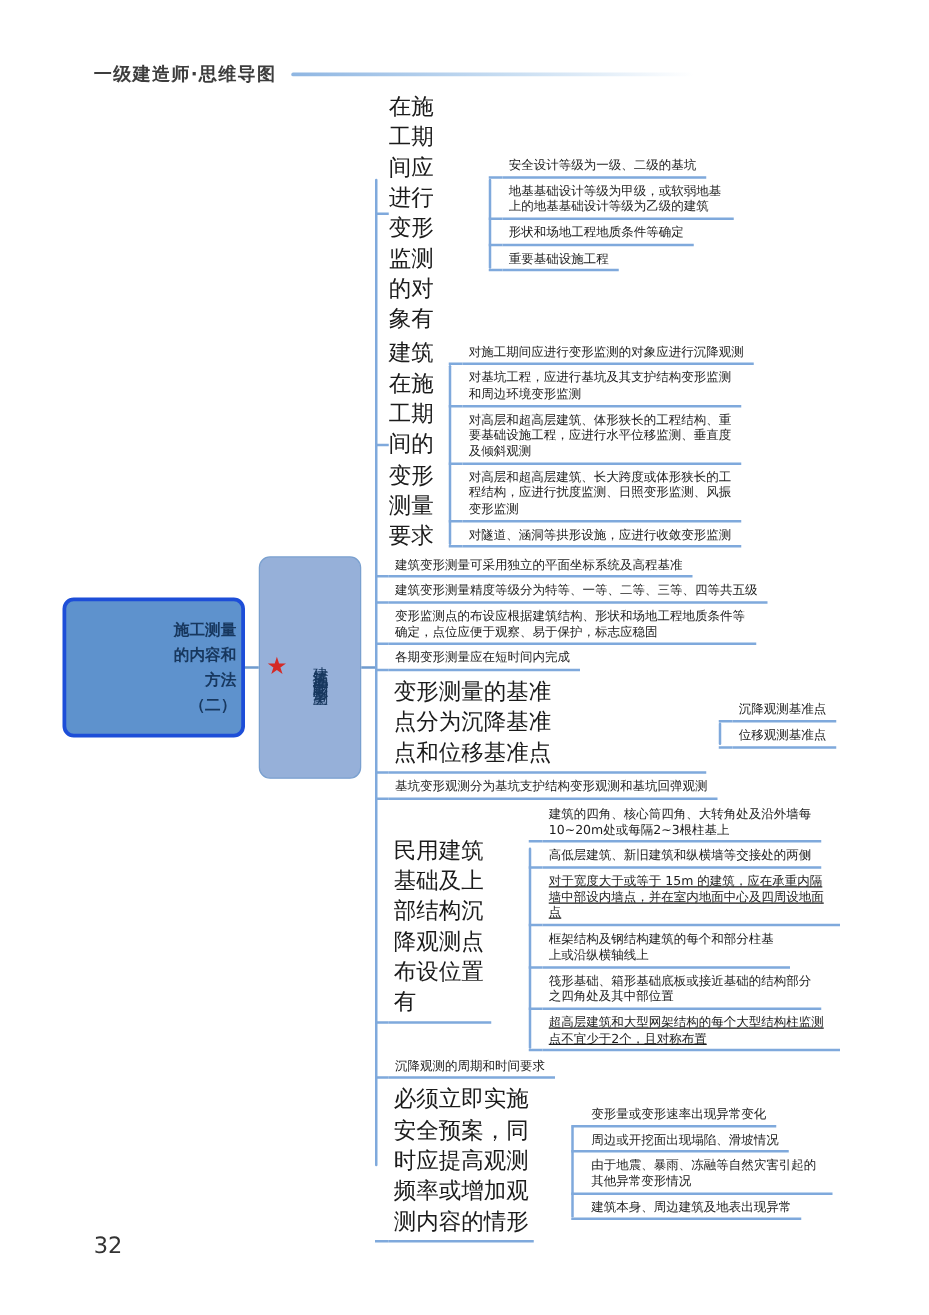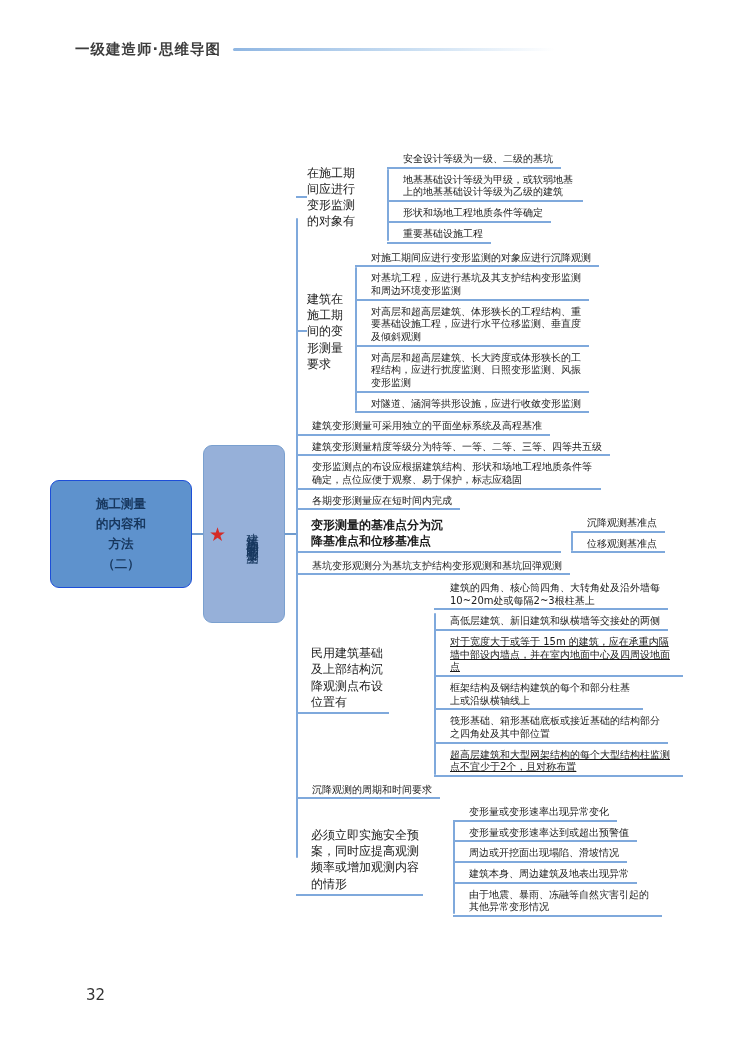--- a/index.html
+++ b/index.html
@@ -1,34 +1,34 @@
 <!DOCTYPE html>
 <html><head>
 <meta charset="utf-8">
 <style>
   html,body{margin:0;padding:0;background:#fff;}
   .page{position:relative;width:743px;height:1052px;background:#fff;overflow:hidden;
         font-family:"DejaVu Sans",sans-serif;}
 
   
-  .header{position:absolute;left:75px;top:40px;display:flex;align-items:center;justify-content:center;}
+  .header{position:absolute;left:75px;top:50px;display:flex;align-items:center;justify-content:center;}
   .header-text{font-size:14.5px;font-weight:bold;color:#3d3d3d;letter-spacing:1px;white-space:nowrap;}
   .header-rule{width:322px;height:3px;margin-left:12px;border-radius:2px;
         background:linear-gradient(to right,#8fb6e2,#c9def2 55%,rgba(255,255,255,0));}
 
   
-  .pagenum{position:absolute;left:86px;top:986px;font-size:15px;color:#333;}
+  .pagenum{position:absolute;left:75px;top:986px;font-size:18px;color:#333;}
 
   
   .mindmap{position:absolute;left:50px;top:76px;height:916px;display:flex;align-items:center;}
   .conn{width:11px;height:2px;background:#6f9bce;flex-shrink:0;}
 
   .node{flex-shrink:0;border-radius:9px;color:#17375e;}
-  .root{width:132px;padding:13px 4px;background:#5e92cd;border:1px solid #1d4ed8;
-        text-align:center;font-size:12.5px;font-weight:bold;line-height:1.6;}
+  .root{width:132px;padding:13px 4px;background:#5e92cd;border:3px solid #1d4ed8;
+        text-align:right;font-size:12.5px;font-weight:bold;line-height:1.6;}
   .l1{position:relative;width:56px;min-height:156px;background:#96b0d9;border:1.5px solid #7aa0cf;
         display:flex;align-items:center;justify-content:center;padding:10px 4px 10px 20px;}
   .star{position:absolute;left:5px;top:50%;transform:translateY(-50%);
         font-size:19px;color:#d42a26;line-height:1;}
   .vtext{writing-mode:vertical-rl;text-orientation:upright;font-size:12.5px;color:#17375e;
         letter-spacing:2px;font-weight:500;}
 
   
   .kids{display:flex;flex-direction:column;justify-content:center;align-items:flex-start;
         position:relative;padding-left:11px;flex-shrink:0;}
@@ -40,30 +40,30 @@
 
   .row{display:flex;align-items:center;}
 
   .leaf{position:relative;font-size:10px;line-height:1.27;color:#1b1b1b;
         border-bottom:2px solid #7fa9dc;padding:2px 8px 1px 5px;}
   .leaf::before{content:'';position:absolute;left:-11px;bottom:-2px;width:11px;height:2px;background:#7fa9dc;}
   .nw{white-space:nowrap;}
   .w14{max-width:172px;} .w15{max-width:185px;} .w17{max-width:210px;}
   .w18{max-width:225px;text-decoration:underline;} .w23{max-width:281px;}
 
-  .blabel{position:relative;font-size:12px;line-height:1.35;color:#1b1b1b;flex-shrink:0;}
+  .blabel{position:relative;font-size:18px;line-height:1.35;color:#1b1b1b;flex-shrink:0;}
   .blabel.plain::before{content:'';position:absolute;left:-11px;top:50%;width:11px;height:2px;
         margin-top:-1px;background:#7fa9dc;}
   .blabel.lined{border-bottom:2px solid #7fa9dc;padding:2px 0 2px 4px;}
   .blabel.lined::before{content:'';position:absolute;left:-11px;bottom:-2px;width:11px;height:2px;background:#7fa9dc;}
   .la{width:52px;margin-right:28px;}
   .lb{width:40px;margin-right:8px;}
   .lg{width:250px;margin-right:10px;}
-  .lg .inner{display:block;max-width:140px;font-weight:bold;}
-  .li{width:78px;margin-right:45px;}
+  .lg .inner{display:block;max-width:140px;}
+  .li{width:78px;margin-right:30px;}
   .lk{width:112px;margin-right:30px;}
 </style>
 </head>
 <body>
 
 <div class="page">
 
   <div class="header">
     <span class="header-text">一级建造师·思维导图</span>
     <span class="header-rule"></span>
@@ -138,24 +138,23 @@
           <div class="leaf w18">超高层建筑和大型网架结构的每个大型结构柱监测点不宜少于2个，且对称布置</div>
         </div>
       </div>
 
       <div class="leaf nw">沉降观测的周期和时间要求</div>
 
       <div class="row">
         <div class="blabel lined lk"><span>必须立即实施安全预案，同时应提高观测频率或增加观测内容的情形</span></div>
         <div class="kids kg-k">
           <div class="leaf nw">变形量或变形速率出现异常变化</div>
-          <div class="leaf nw">变形量或变形速率达到或超出预警值</div>
           <div class="leaf nw">周边或开挖面出现塌陷、滑坡情况</div>
+          <div class="leaf w15">由于地震、暴雨、冻融等自然灾害引起的其他异常变形情况</div>
           <div class="leaf nw">建筑本身、周边建筑及地表出现异常</div>
-          <div class="leaf w15">由于地震、暴雨、冻融等自然灾害引起的其他异常变形情况</div>
         </div>
       </div>
 
     </div>
   </div>
 
   <div class="pagenum">32</div>
 
 </div>
 

